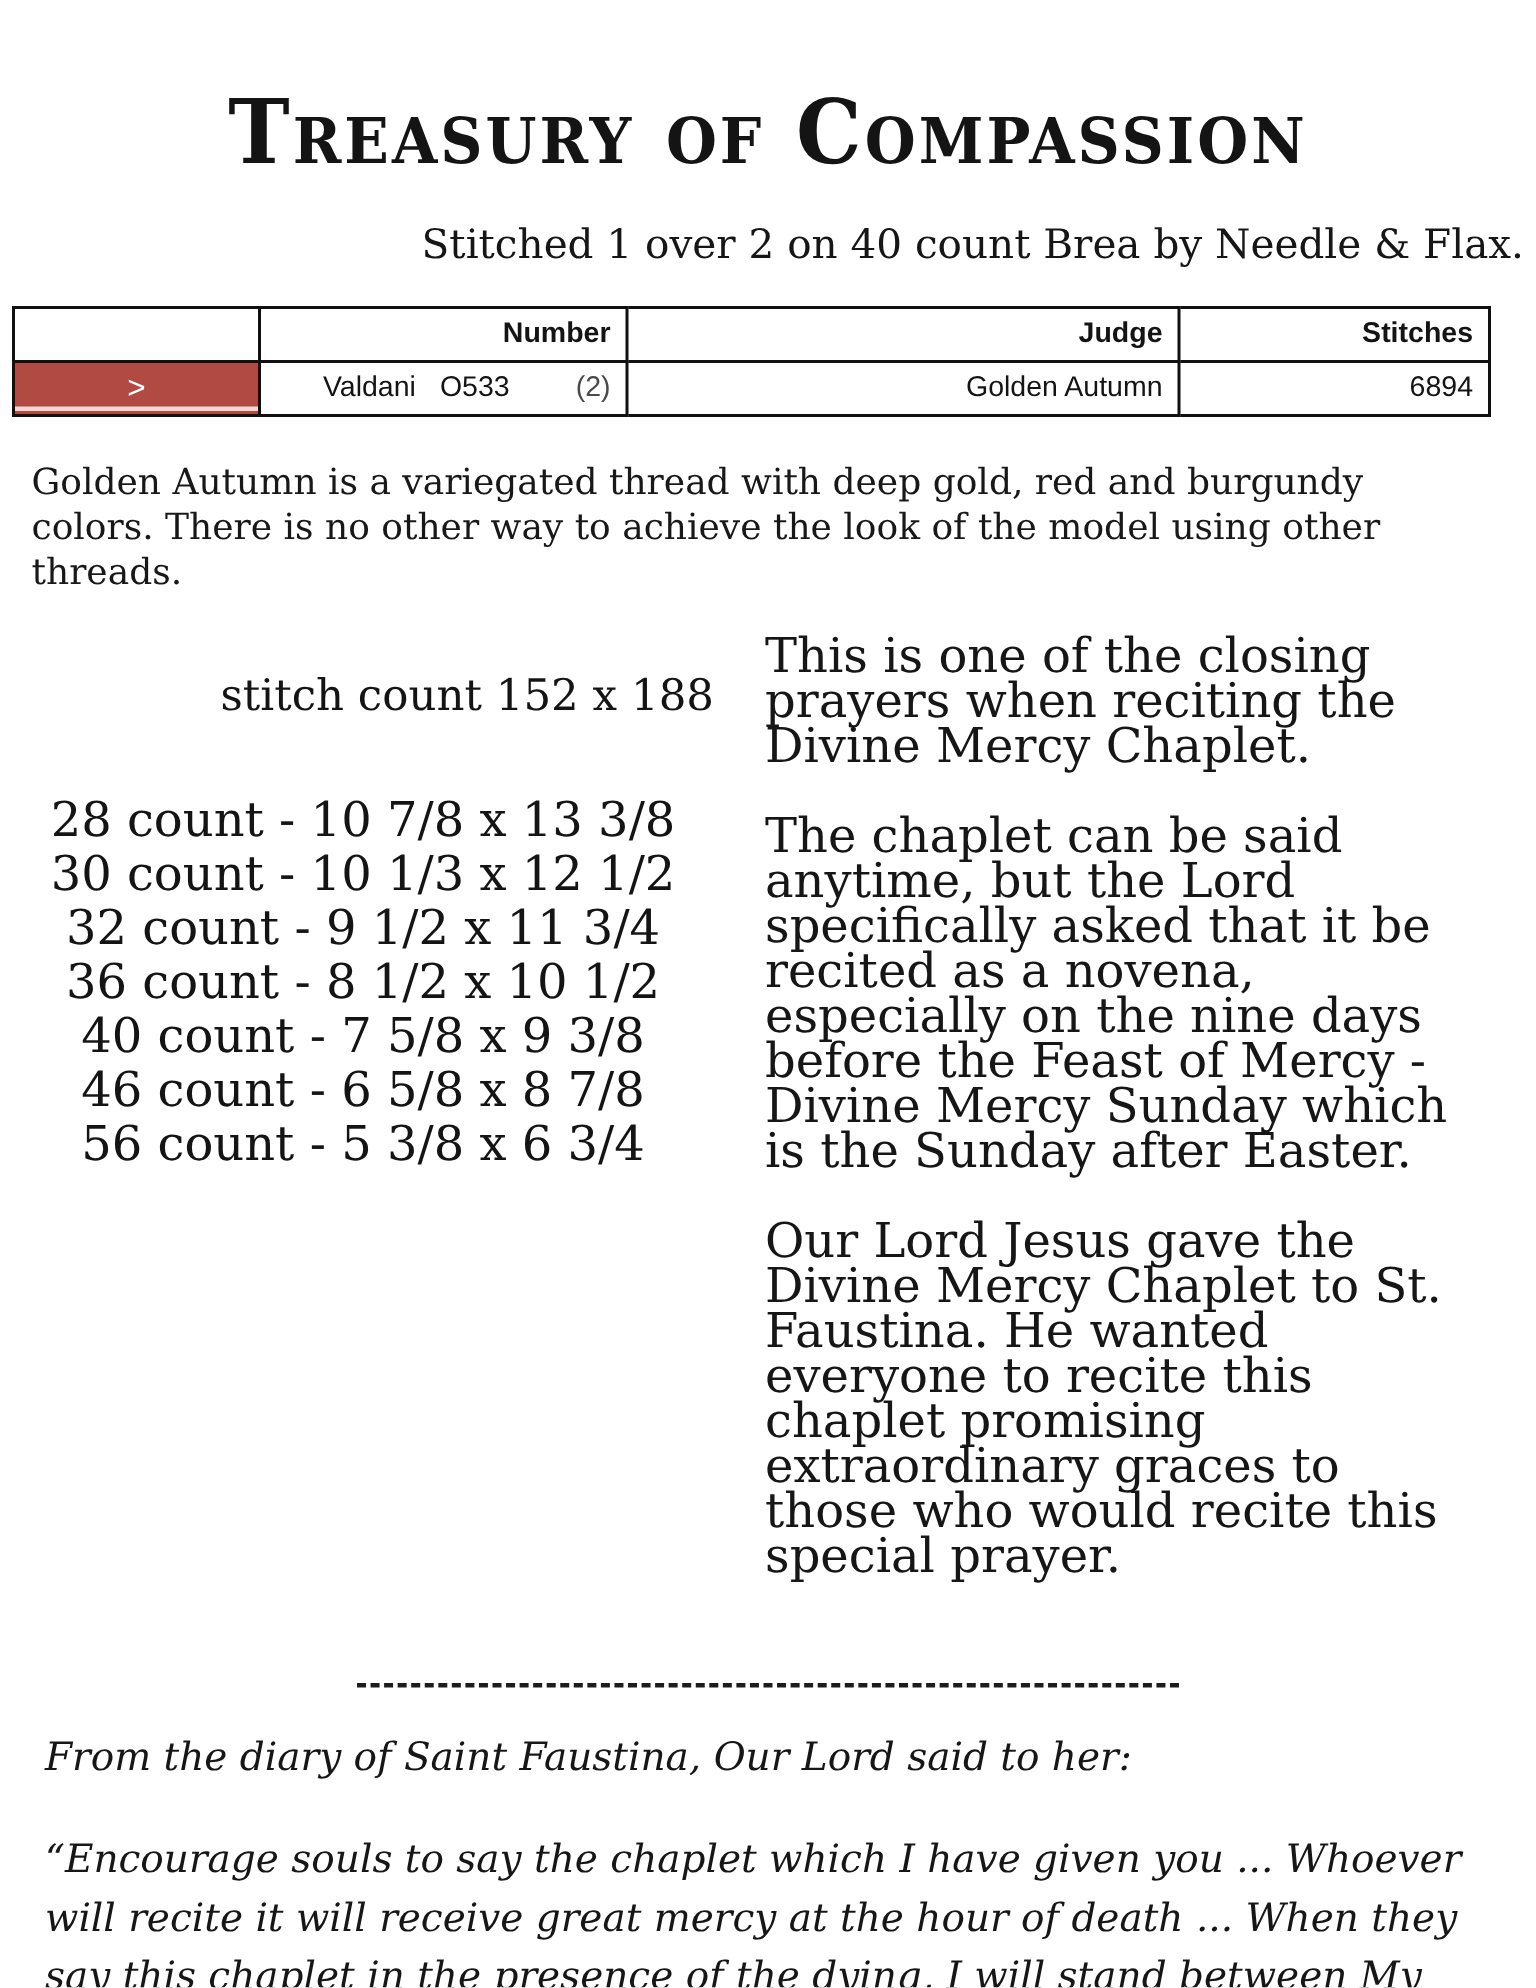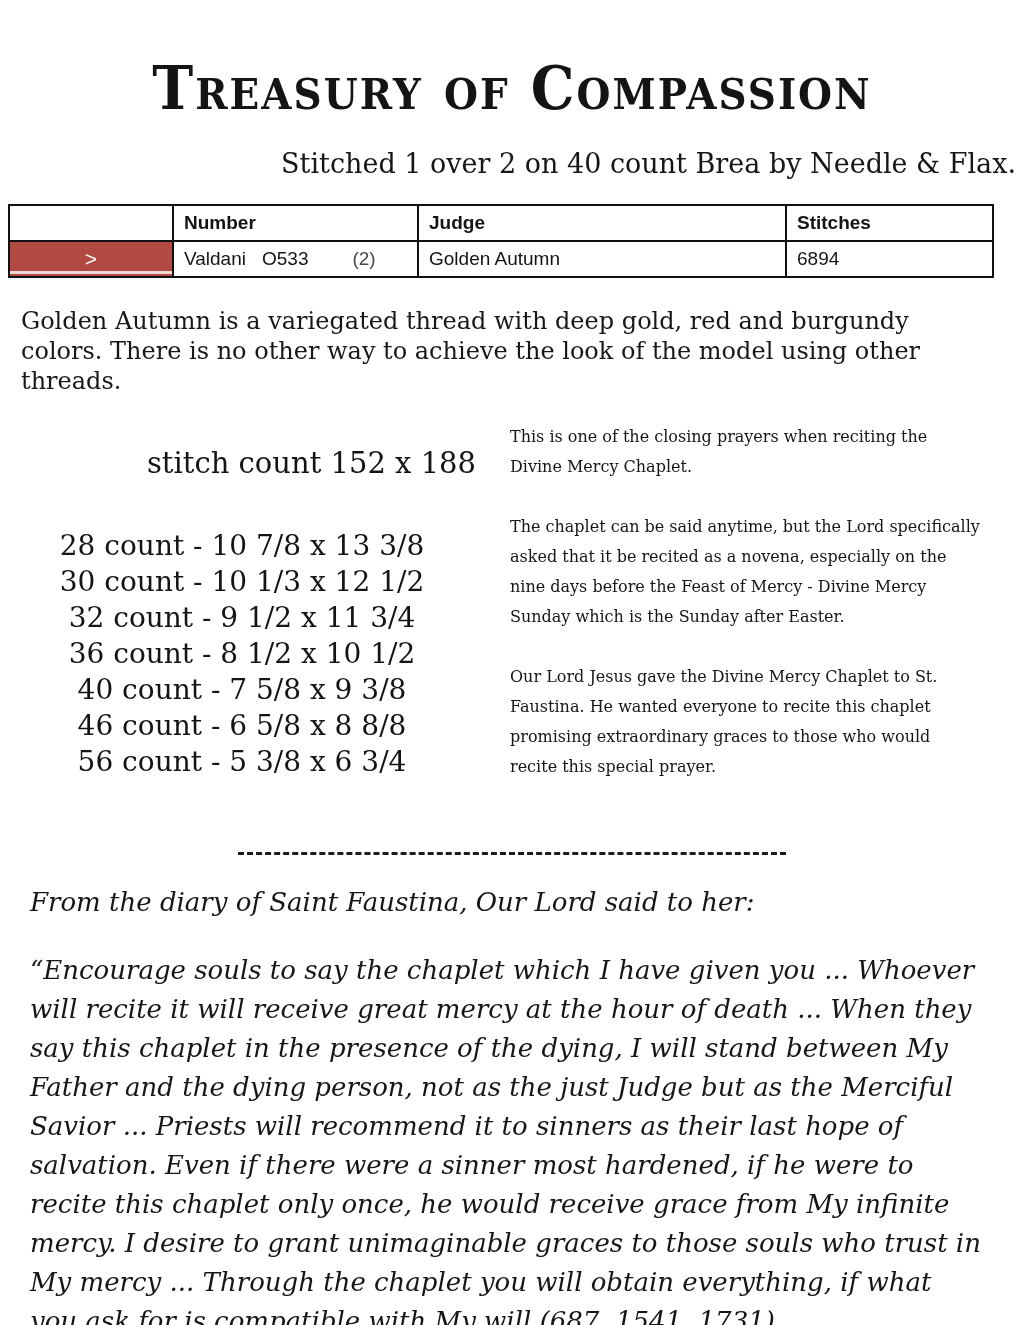--- a/index.html
+++ b/index.html
@@ -49,21 +49,21 @@
     width: 984px;
     table-layout: fixed;
     font-family: "Liberation Sans", sans-serif;
     font-size: 19px;
     color: #141414;
   }
   .thread-table td, .thread-table th {
     border: 2px solid #111;
     padding: 4px 10px;
     height: 26px;
-    text-align: left;
+    text-align: right;
     vertical-align: middle;
     overflow: hidden;
     white-space: nowrap;
   }
   .thread-table th { font-weight: bold; }
   td.swatch-cell { padding: 0; position: relative; }
   .swatch {
     position: absolute; inset: 0;
     display: flex; align-items: center; justify-content: center;
     color: #ffffff;
@@ -101,32 +101,32 @@
     text-align: center;
     padding-top: 26px;
   }
   .stitch-heading {
     font-size: 29px;
     color: #141414;
     text-align: right;
   }
   .size-list { margin-top: 48px; }
   .size-line {
-    font-size: 28px;
+    font-size: 32px;
     line-height: 36px;
     color: #141414;
   }
   .col-right {
     width: 472px;
     margin-left: 34px;
     padding-top: 2px;
   }
   .col-right p {
     margin: 0 0 30px 0;
-    font-size: 16px;
+    font-size: 32px;
     line-height: 30px;
     color: #161616;
   }
 
   
   .divider {
     margin: 40px auto 0 auto;
     width: 548px;
     border-top: 3px dashed #1c1c1c;
     height: 0;
@@ -194,21 +194,21 @@
 
   <div class="columns">
     <div class="col-left">
       <div class="stitch-heading">stitch count 152 x 188</div>
       <div class="size-list">
         <div class="size-line">28 count - 10 7/8 x 13 3/8</div>
         <div class="size-line">30 count - 10 1/3 x 12 1/2</div>
         <div class="size-line">32 count - 9 1/2 x 11 3/4</div>
         <div class="size-line">36 count - 8 1/2 x 10 1/2</div>
         <div class="size-line">40 count - 7 5/8 x 9 3/8</div>
-        <div class="size-line">46 count - 6 5/8 x 8 8/8</div>
+        <div class="size-line">46 count - 6 5/8 x 8 7/8</div>
         <div class="size-line">56 count - 5 3/8 x 6 3/4</div>
       </div>
     </div>
     <div class="col-right">
       <p>This is one of the closing prayers when reciting the Divine Mercy Chaplet.</p>
       <p>The chaplet can be said anytime, but the Lord specifically asked that it be recited as a novena, especially on the nine days before the Feast of Mercy - Divine Mercy Sunday which is the Sunday after Easter.</p>
       <p>Our Lord Jesus gave the Divine Mercy Chaplet to St. Faustina. He wanted everyone to recite this chaplet promising extraordinary graces to those who would recite this special prayer.</p>
     </div>
   </div>
 

